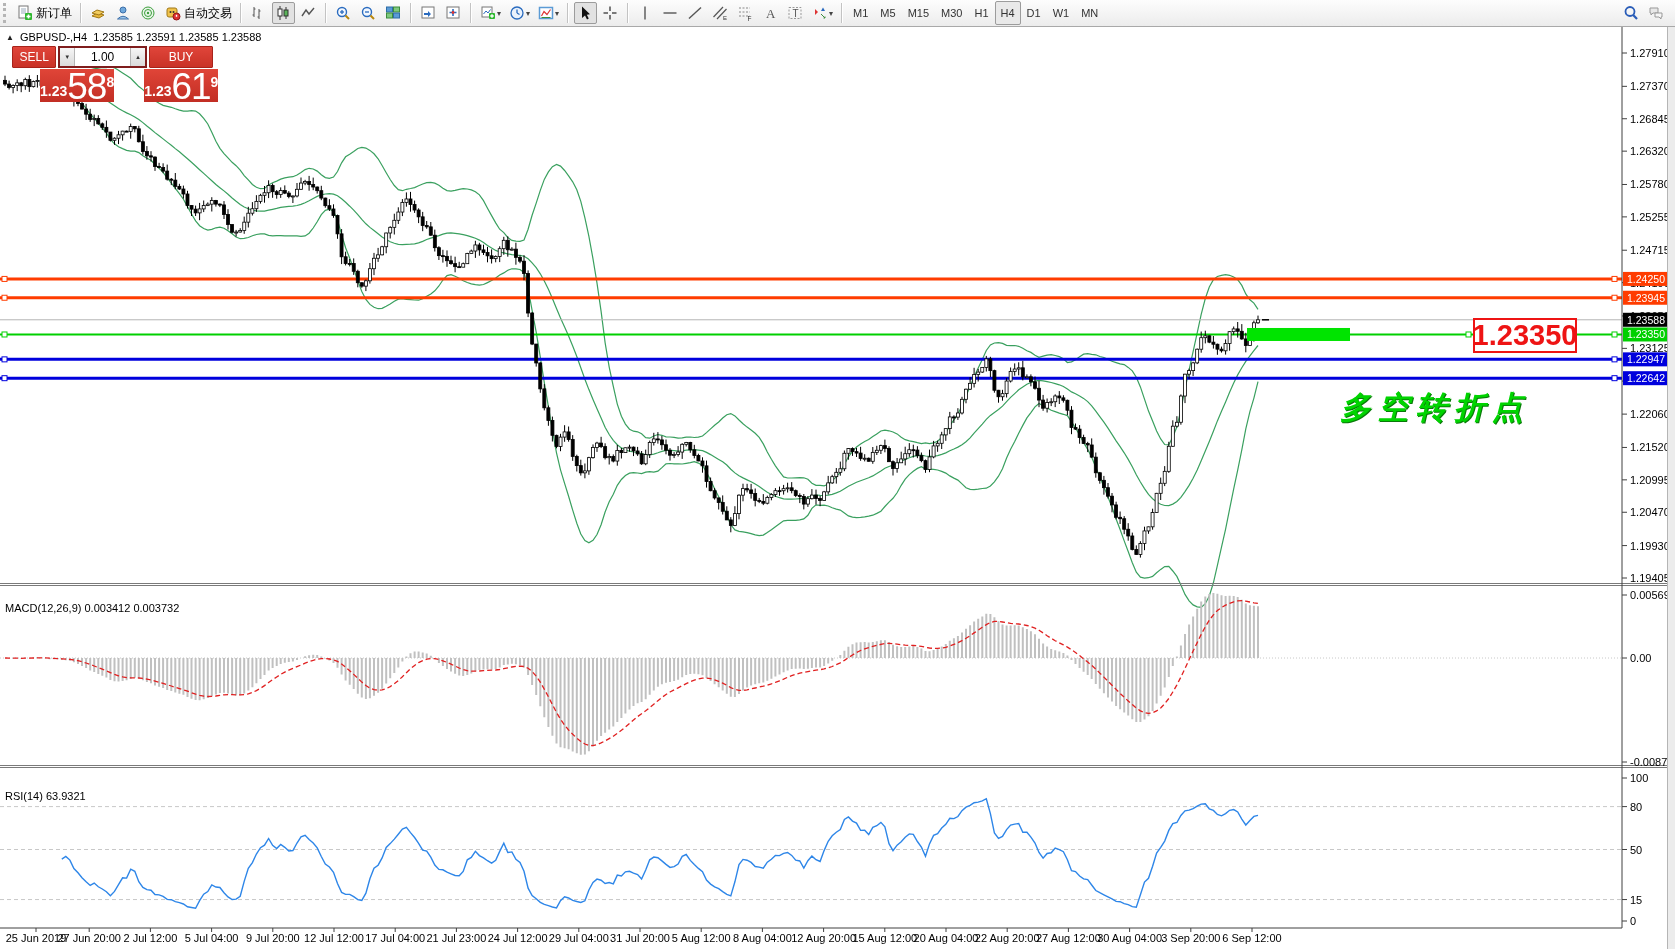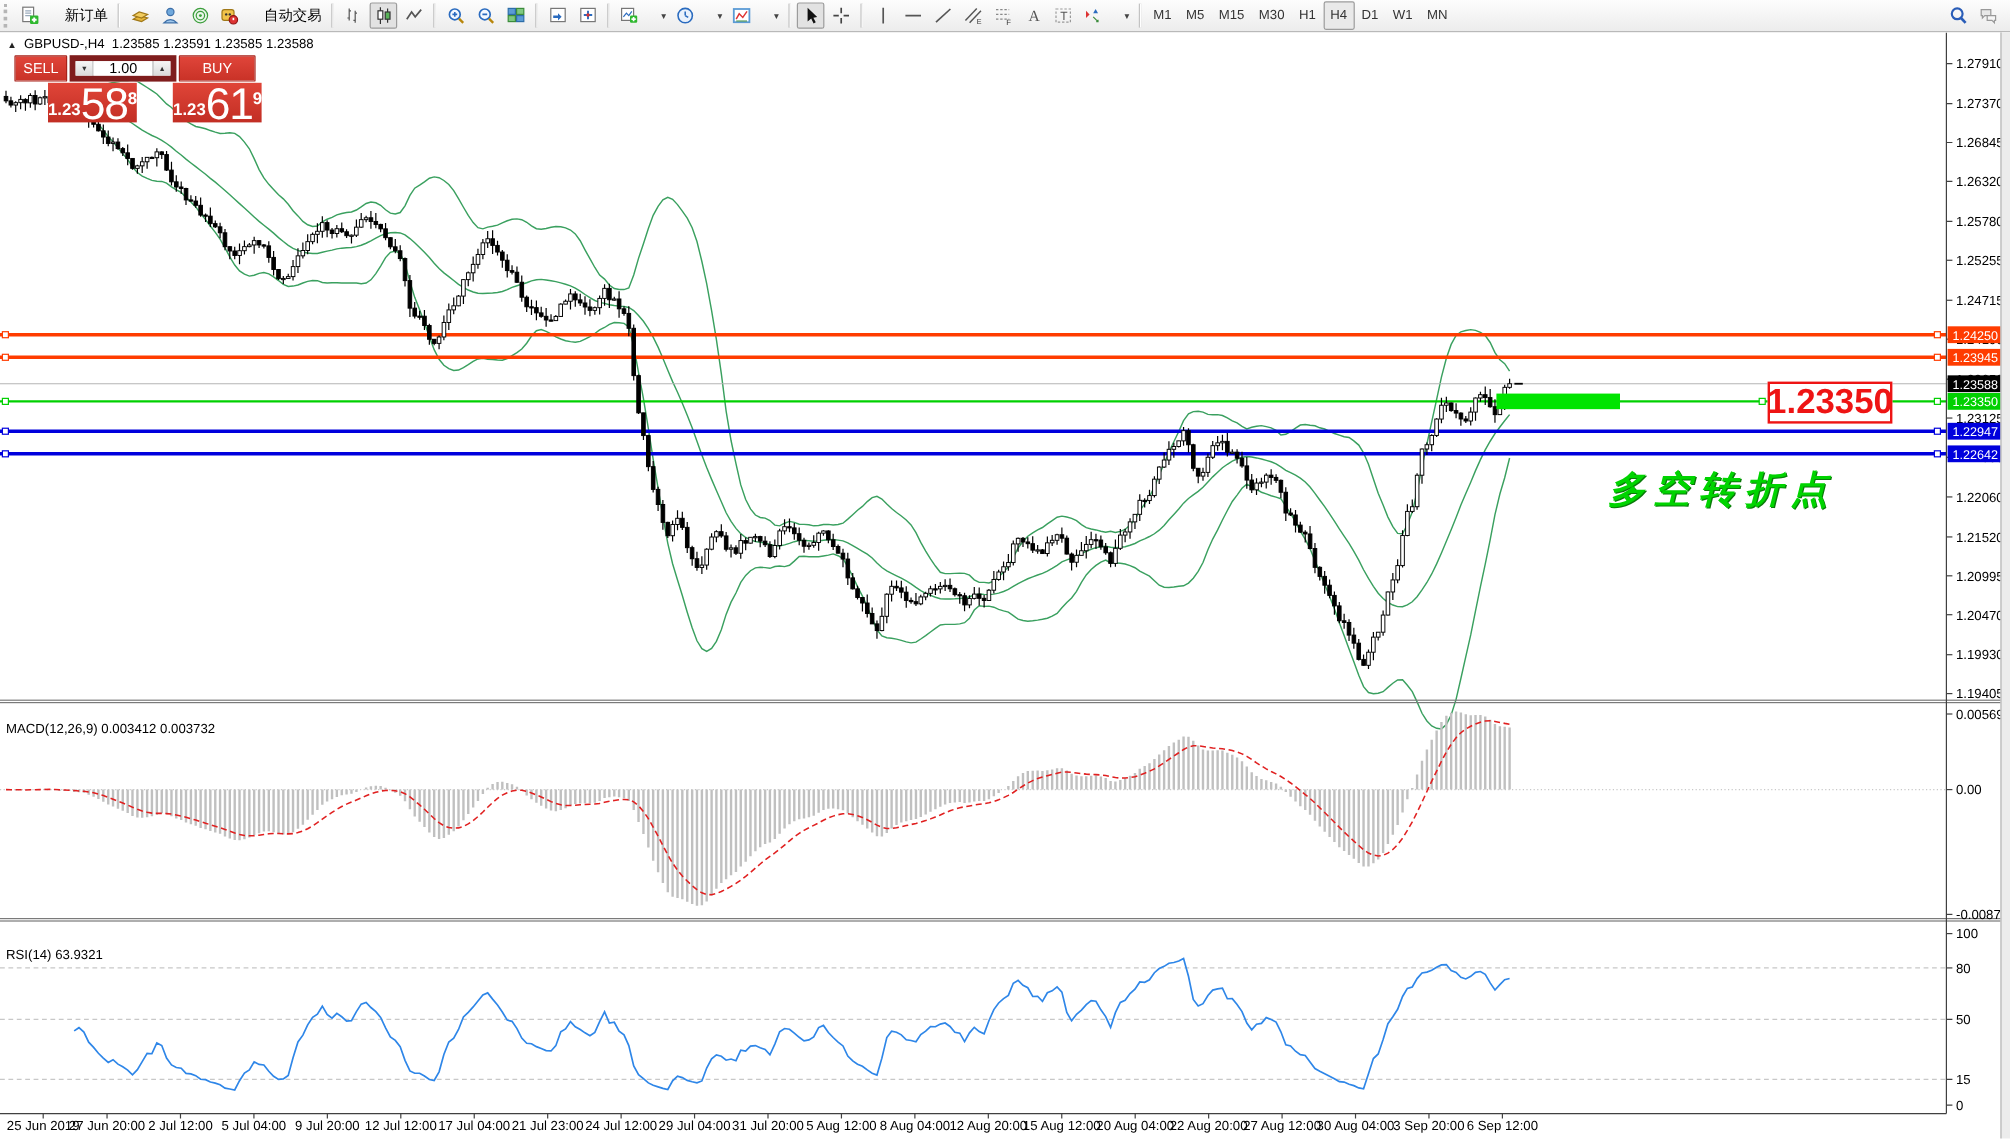--- a/index.html
+++ b/index.html
@@ -3,44 +3,44 @@
 <meta charset="utf-8">
 <style>
   html,body{margin:0;padding:0;background:#fff;}
   #app{position:relative;width:1675px;height:949px;overflow:hidden;
        font-family:"Liberation Sans",sans-serif;font-size:11px;color:#000;background:#fff;}
   
   .toolbar{position:absolute;left:0;top:0;width:1675px;height:27px;
            background:linear-gradient(#fdfdfd,#ececec);border-bottom:1px solid #a9a9a9;
            display:flex;align-items:center;justify-content:space-between;box-sizing:border-box;}
   .tb-side{display:flex;align-items:center;height:27px;}
-  .tb-btn{display:flex;align-items:center;gap:21px;height:22px;min-width:23px;padding:0 2px;
+  .tb-btn{display:flex;align-items:center;gap:3px;height:22px;min-width:23px;padding:0 2px;
           margin:0 1px;border:1px solid transparent;border-radius:2px;box-sizing:border-box;
-          justify-content:center;cursor:default;white-space:nowrap;font-size:12px;}
+          justify-content:flex-start;cursor:default;white-space:nowrap;font-size:12px;}
   .tb-btn.active{background:#e2e2e2;border-color:#9c9c9c;}
   .tb-btn .cap{font-size:8px;color:#444;margin-left:-2px;}
   .tb-sep{width:1px;height:20px;background:#c3c3c3;margin:0 4px;border-right:1px solid #fff;}
   .tb-grip{width:4px;height:20px;margin:0 3px;border-left:3px dotted #b5b5b5;}
   .tf-btn{font-size:11px;color:#333;padding:0 5px;height:22px;display:flex;align-items:center;
           border:1px solid transparent;border-radius:2px;margin:0;}
   .tf-btn.active{background:#e9e9e9;border-color:#9c9c9c;}
   
   .chart-wrap{position:absolute;left:0;top:27px;width:1675px;height:922px;background:#fff;}
   #chart-svg{position:absolute;left:0;top:0;}
   .edge-strip{position:absolute;right:0;top:0;width:7px;height:922px;background:#ececec;border-left:1px solid #b5b5b5;}
   .symbol-bar{position:absolute;left:6px;top:4px;font-size:11px;color:#000;display:flex;gap:6px;align-items:center;}
   .symbol-bar .collapse{font-size:8px;color:#222;}
   .ind-label{position:absolute;left:5px;font-size:11px;color:#000;margin-top:16px;}
   
   .trade-panel{position:absolute;left:12px;top:19px;width:201px;}
   .tp-row1{display:flex;height:22px;}
   .tp-sell,.tp-buy{border:1px solid #a8231b;background:linear-gradient(#e0453a,#c93227);
         color:#fff;font-size:12px;width:47px;cursor:pointer;border-radius:1px;padding:0;}
   .tp-buy{width:68px;}
-  .tp-spin{display:flex;width:94px;height:22px;margin:0 2px;border:5px solid #7f1d1d;background:#fff;box-sizing:border-box;}
+  .tp-spin{display:flex;width:94px;height:22px;margin:0 2px;border:2px solid #7f1d1d;background:#fff;box-sizing:border-box;}
   .tp-dn,.tp-up{width:15px;border:none;background:linear-gradient(#f6f6f6,#dadada);
         font-size:7px;color:#333;padding:0;cursor:pointer;}
   .tp-dn{border-right:1px solid #b5b5b5;}
   .tp-up{border-left:1px solid #b5b5b5;}
   .tp-val{flex:1;width:40px;border:none;outline:none;text-align:center;font-size:12px;
         font-family:"Liberation Sans",sans-serif;padding:0;}
   .tp-row2{display:flex;margin-top:1px;height:33px;gap:2px;}
   .tp-price{flex:1;background:linear-gradient(#e04538,#c22e24);color:#fff;display:flex;
         align-items:flex-end;justify-content:center;padding-bottom:1px;cursor:pointer;margin-left:28px;}
   .tp-small{font-size:14px;font-weight:bold;line-height:20px;}

